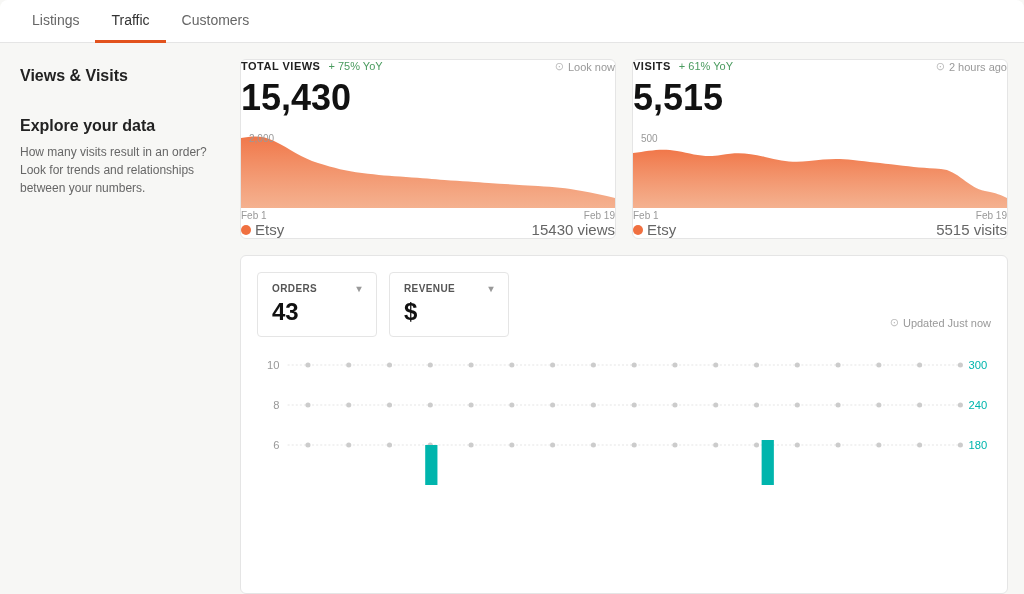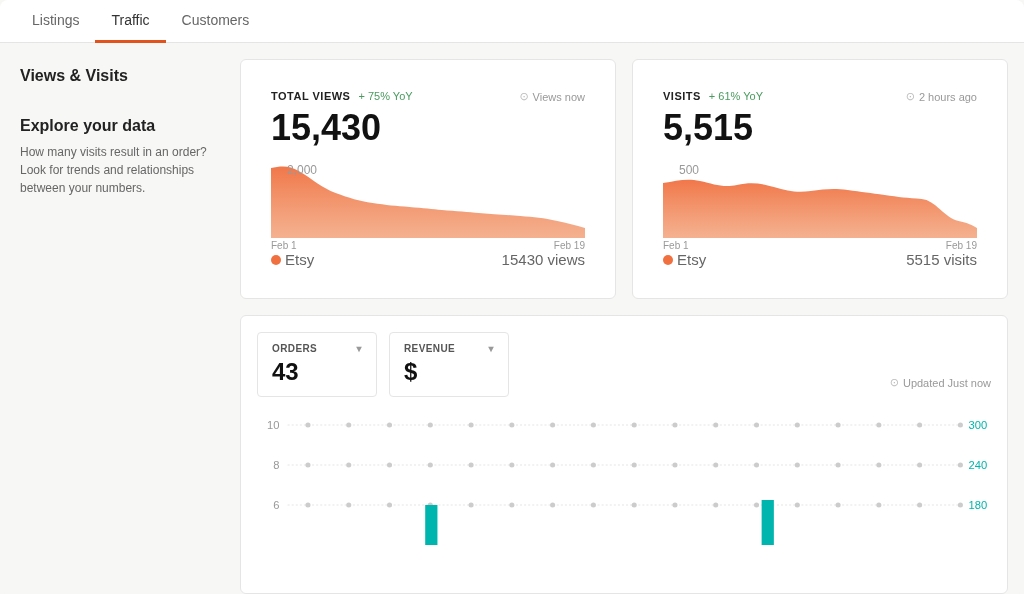--- a/index.html
+++ b/index.html
@@ -76,21 +76,21 @@
     }
     
     .top-row {
       display: flex;
       gap: 16px;
     }
     .card {
       background: #fff;
       border: 1px solid #e5e5e5;
       border-radius: 6px;
-      padding: 30px;
+      padding: 0;
       flex: 1;
     }
     .card-header {
       display: flex;
       justify-content: space-between;
       align-items: flex-start;
       margin-bottom: 4px;
     }
     .card-title-row {
       display: flex;
@@ -121,25 +121,25 @@
       font-weight: 700;
       color: #111;
       margin: 4px 0 8px;
     }
     .chart-container {
       position: relative;
       height: 80px;
       margin: 4px 0;
     }
     .chart-label-top {
-      font-size: 12px;
+      font-size: 10px;
       color: #999;
       position: absolute;
       top: 0;
-      left: 16px;
+      left: 8px;
     }
     .chart-dates {
       display: flex;
       justify-content: space-between;
       font-size: 10px;
       color: #999;
       margin-top: 2px;
     }
     .card-footer {
       display: flex;
@@ -243,21 +243,21 @@
       <div class="top-row">
 
         <div class="card">
           <div class="card-header">
             <div class="card-title-row">
               <span class="card-title">TOTAL VIEWS</span>
               <span class="card-yoy">+ 75% YoY</span>
             </div>
             <div class="card-timestamp">
               <span style="color:#bbb;">⊙</span>
-              <span>Views now</span>
+              <span>Look now</span>
             </div>
           </div>
           <div class="card-value">15,430</div>
           <div class="chart-container">
             <div class="chart-label-top">2,000</div>
             <svg width="100%" height="75" viewBox="0 0 340 75" preserveAspectRatio="none" style="margin-top:14px;">
               <defs>
                 <linearGradient id="ogGrad1" x1="0" x2="0" y1="0" y2="1">
                   <stop offset="0%" stop-color="#f07040" stop-opacity="0.95"></stop>
                   <stop offset="100%" stop-color="#f09060" stop-opacity="0.7"></stop>

